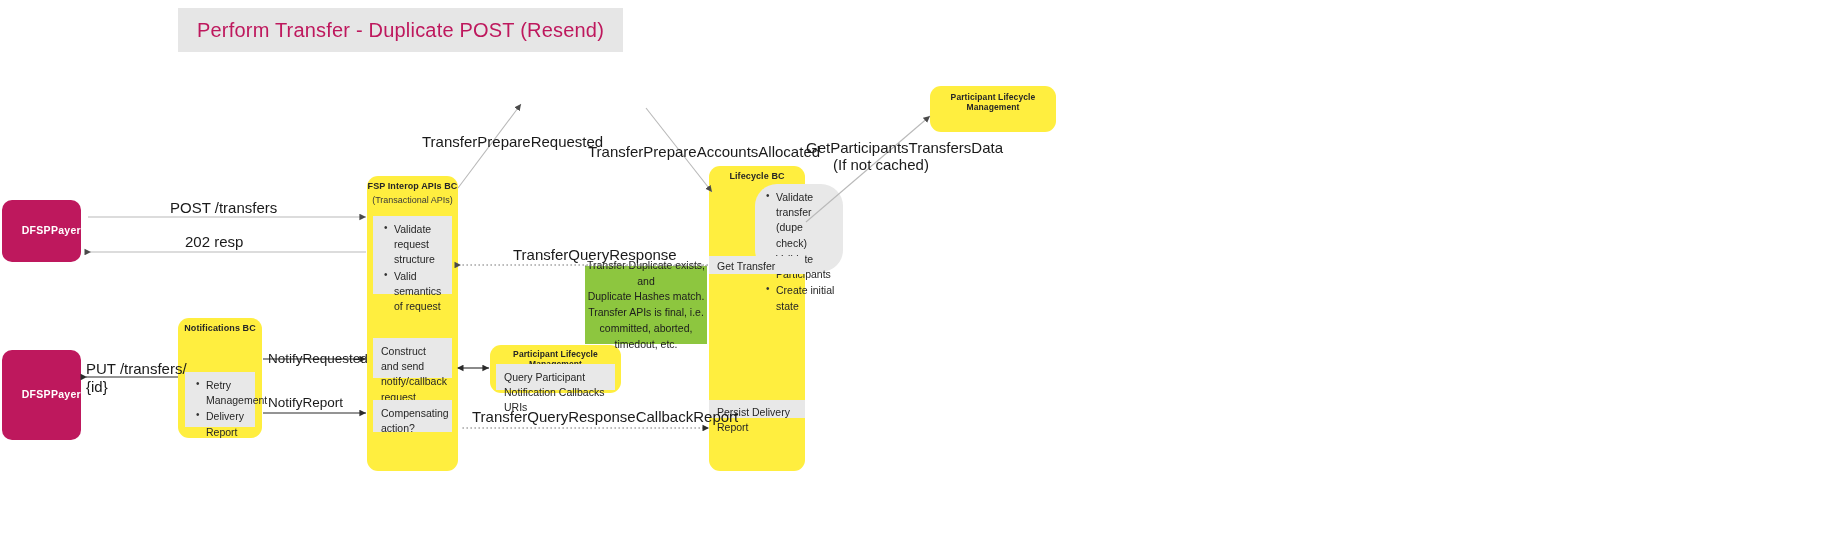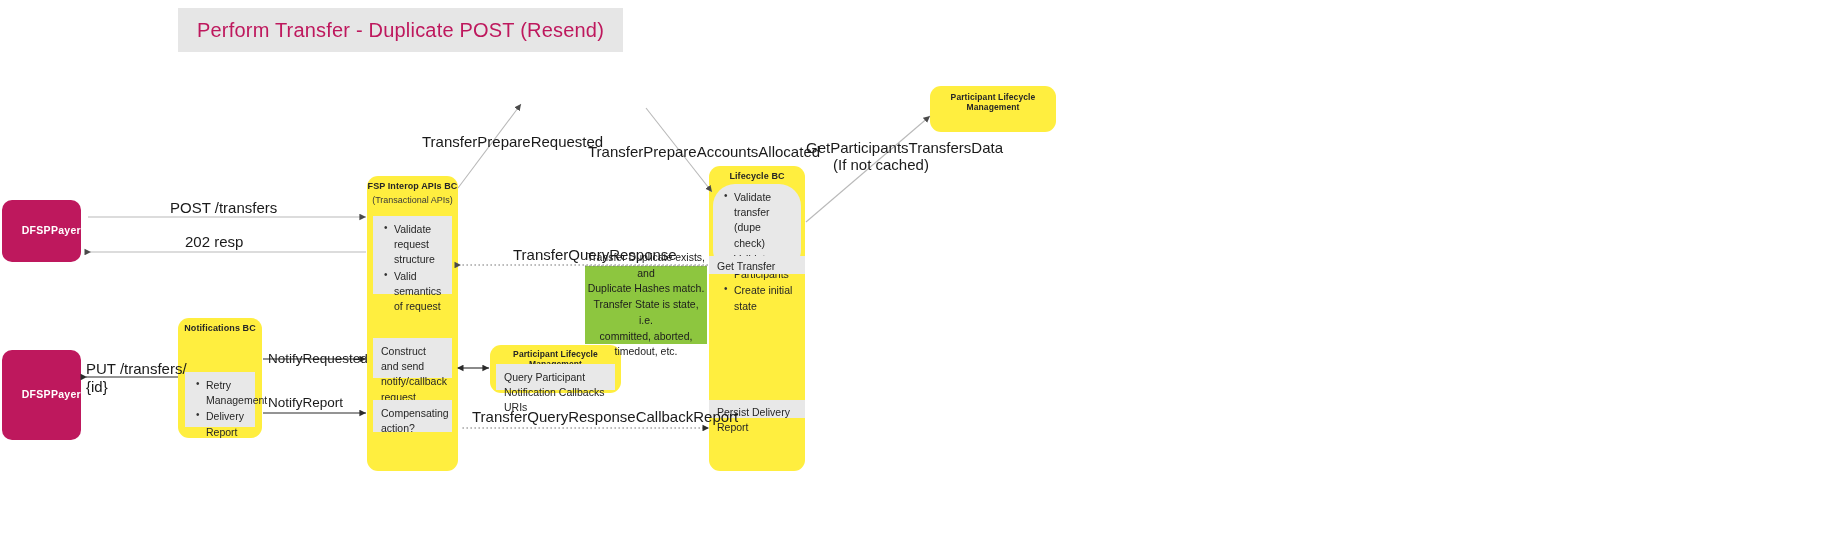--- a/index.html
+++ b/index.html
@@ -75,21 +75,21 @@
   <div class="abs note note-pad" style="left:373px;top:338px;width:79px;height:40px;">
     <span>Construct and send notify/callback request</span>
   </div>
   <div class="abs note note-pad" style="left:373px;top:400px;width:79px;height:32px;">
     <span>Compensating action?</span>
   </div>
 
   <div class="abs bc" style="left:709px;top:166px;width:96px;height:305px;">
     <div class="bc-title" style="top:5px;">Lifecycle BC</div>
   </div>
-  <div class="abs note note-pad" style="left:713px;top:184px;width:88px;height:88px;border-radius:22px;">
+  <div class="abs note note-pad" style="left:755px;top:184px;width:88px;height:88px;border-radius:22px;">
     <ul>
       <li>Validate transfer (dupe check)</li>
       <li>Validate Participants</li>
       <li>Create initial state</li>
     </ul>
   </div>
   <div class="abs note note-pad" style="left:709px;top:256px;width:96px;height:18px;padding-top:3px;">
     <span>Get Transfer</span>
   </div>
   <div class="abs note note-pad" style="left:709px;top:400px;width:96px;height:18px;padding-top:5px;">
@@ -110,21 +110,21 @@
     <div class="bc-title" style="top:4px;font-size:8.5px;">Participant Lifecycle Management</div>
   </div>
   <div class="abs note note-pad" style="left:496px;top:364px;width:119px;height:26px;line-height:1.45;">
     <span>Query Participant Notification Callbacks URIs</span>
   </div>
 
   <div class="abs green" style="left:585px;top:266px;width:122px;height:78px;flex-direction:column;">
     <div>Transfer Duplicate exists, and</div>
     <div>Duplicate Hashes match.</div>
     <div style="height:11px;"></div>
-    <div>Transfer State is state, i.e.</div>
+    <div>Transfer APIs is final, i.e.</div>
     <div>committed, aborted,</div>
     <div>timedout, etc.</div>
   </div>
 
   <div class="abs actor" style="left:2px;top:200px;width:79px;height:62px;">
     <div>DFSP</div>
     <div>Payer</div>
   </div>
   <div class="abs actor" style="left:2px;top:350px;width:79px;height:90px;">
     <div>DFSP</div>

